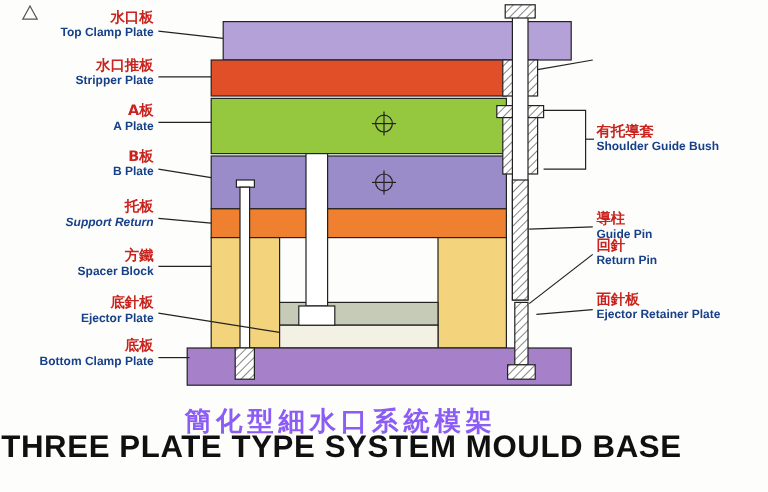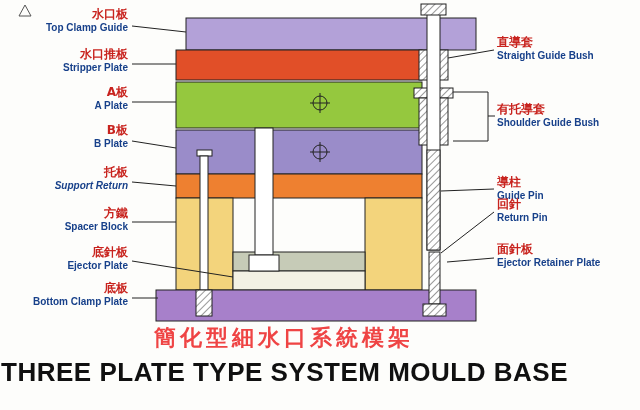--- a/index.html
+++ b/index.html
@@ -21,23 +21,23 @@
     font-family: "DejaVu Sans", sans-serif;
     white-space: nowrap;
   }
   .en {
     font-size: 10px; font-weight: bold;
     color: var(--label-en, #17408a);
     white-space: nowrap;
   }
   .italic { font-style: italic; }
   .title-cn {
-    position: absolute; top: 323px; left: 0; width: 100%;
+    position: absolute; top: 336px; left: 0; width: 100%;
     text-align: center; font-size: 22px; font-weight: bold;
-    letter-spacing: 4px; color: #ef4444;
+    letter-spacing: 4px; color: #8b5cf6;
     font-family: "DejaVu Sans", sans-serif;
   }
   .title-en {
     position: absolute; top: 357px; left: 0; width: 100%;
     text-align: right; font-size: 26px; font-weight: bold;
     letter-spacing: 0.5px; color: #101010;
   }
 </style>
 </head>
 <body>
@@ -107,21 +107,21 @@
       <polyline points="453,92 488,92 488,141 453,141"></polyline>
       <line x1="488" y1="116" x2="495" y2="116"></line>
       <line x1="494" y1="189" x2="441" y2="191"></line>
       <line x1="494" y1="212" x2="441" y2="253"></line>
       <line x1="494" y1="258" x2="447" y2="262"></line>
     </g>
   </svg>
 
   <div class="label label-left" style="top:8px">
     <div class="cn">水口板</div>
-    <div class="en">Top Clamp Guide</div>
+    <div class="en">Top Clamp Plate</div>
   </div>
   <div class="label label-left" style="top:48px">
     <div class="cn">水口推板</div>
     <div class="en">Stripper Plate</div>
   </div>
   <div class="label label-left" style="top:86px">
     <div class="cn">A板</div>
     <div class="en">A Plate</div>
   </div>
   <div class="label label-left" style="top:124px">
@@ -138,24 +138,20 @@
   </div>
   <div class="label label-left" style="top:282px">
     <div class="cn">底板</div>
     <div class="en">Bottom Clamp Plate</div>
   </div>
   <div class="label label-left" style="top:246px">
     <div class="cn">底針板</div>
     <div class="en">Ejector Plate</div>
   </div>
 
-  <div class="label label-right" style="top:36px">
-    <div class="cn">直導套</div>
-    <div class="en">Straight Guide Bush</div>
-  </div>
   <div class="label label-right" style="top:103px">
     <div class="cn">有托導套</div>
     <div class="en">Shoulder Guide Bush</div>
   </div>
   <div class="label label-right" style="top:176px">
     <div class="cn">導柱</div>
     <div class="en">Guide Pin</div>
   </div>
   <div class="label label-right" style="top:198px">
     <div class="cn">回針</div>

